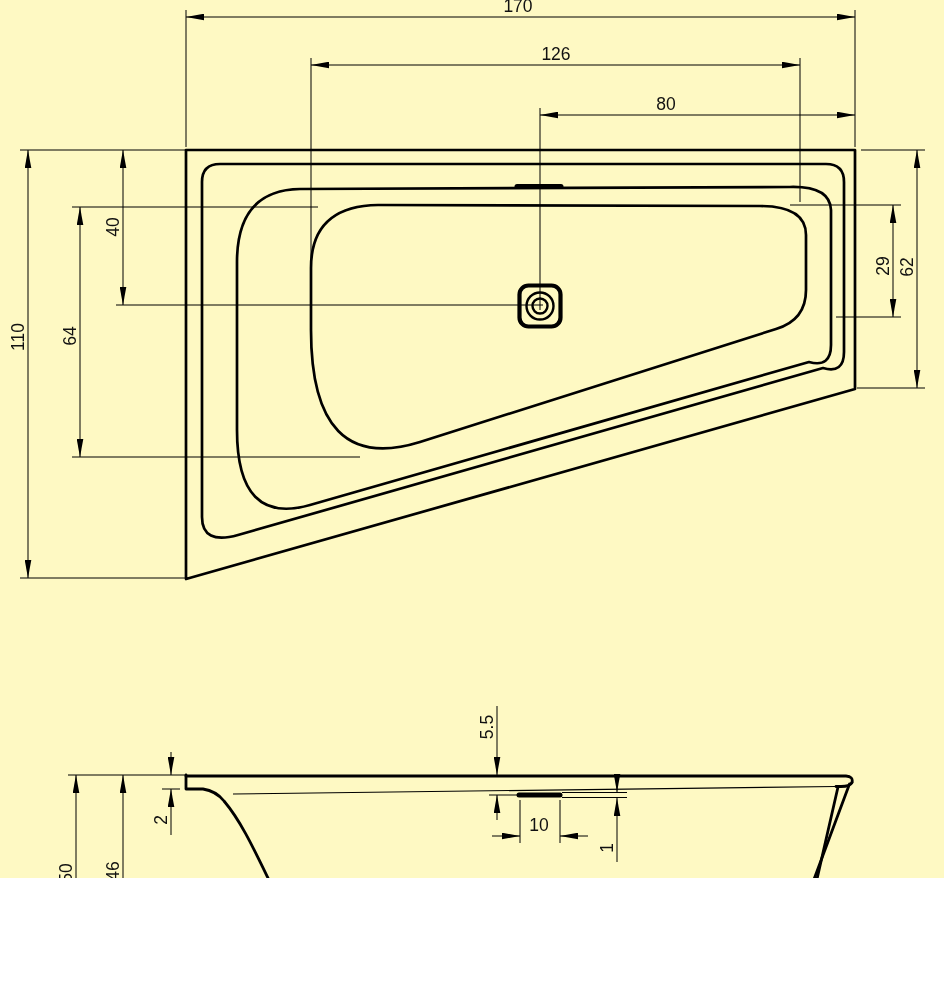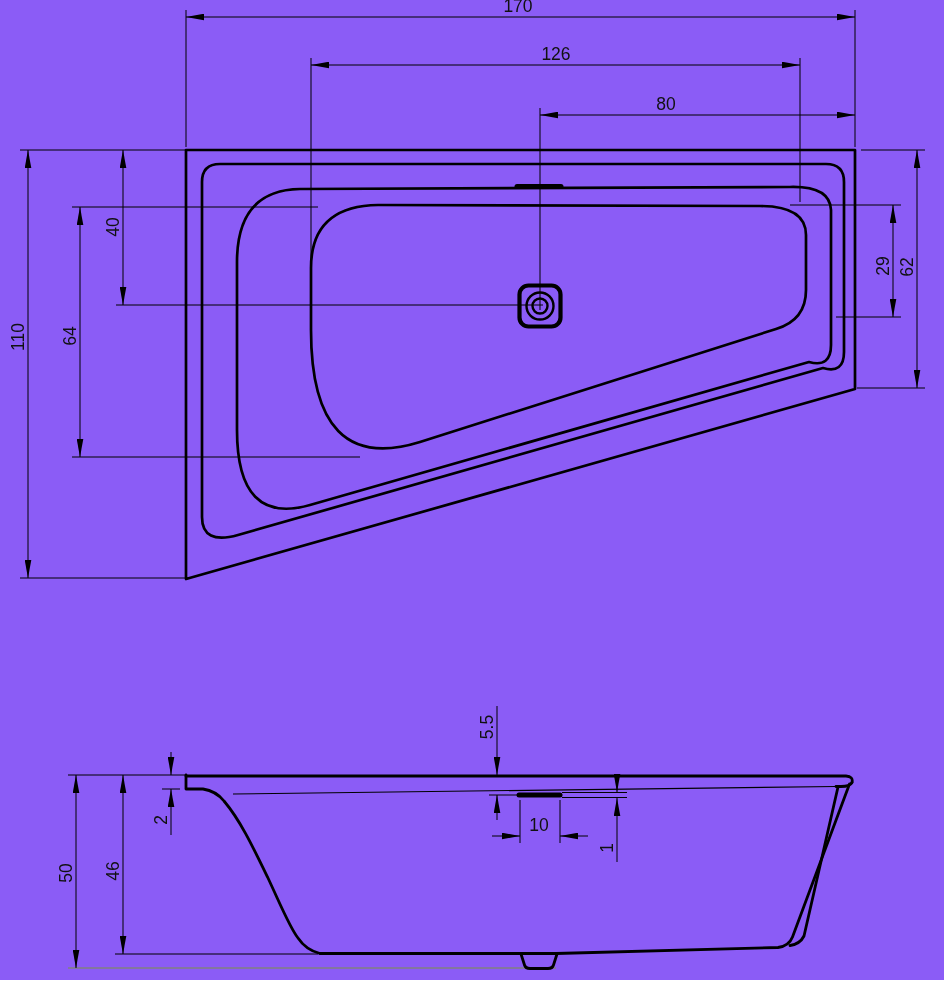--- a/index.html
+++ b/index.html
@@ -1,16 +1,16 @@
 <!DOCTYPE html>
 <html><head>
 <meta charset="utf-8">
 <style>
   html,body{margin:0;padding:0;background:#ffffff;}
-  .stage{position:relative;width:944px;height:980px;background:#8b5cf6;overflow:hidden;}
+  .stage{position:relative;width:944px;height:878px;background:#fef9c3;overflow:hidden;}
   svg{display:block;}
   text{font-family:"Liberation Sans","DejaVu Sans",sans-serif;font-size:17.5px;fill:#111;}
   .thick{stroke:#000;stroke-width:2.7;fill:none;stroke-linejoin:round;}
   .prof{stroke:#000;stroke-width:2.8;fill:none;stroke-linecap:round;stroke-linejoin:round;}
   .dim{stroke:#000;stroke-width:1;fill:none;}
   .ext{stroke:#000;stroke-width:1;fill:none;}
   .thin{stroke:#000;stroke-width:1.1;fill:none;}
 </style>
 </head>
 <body>

